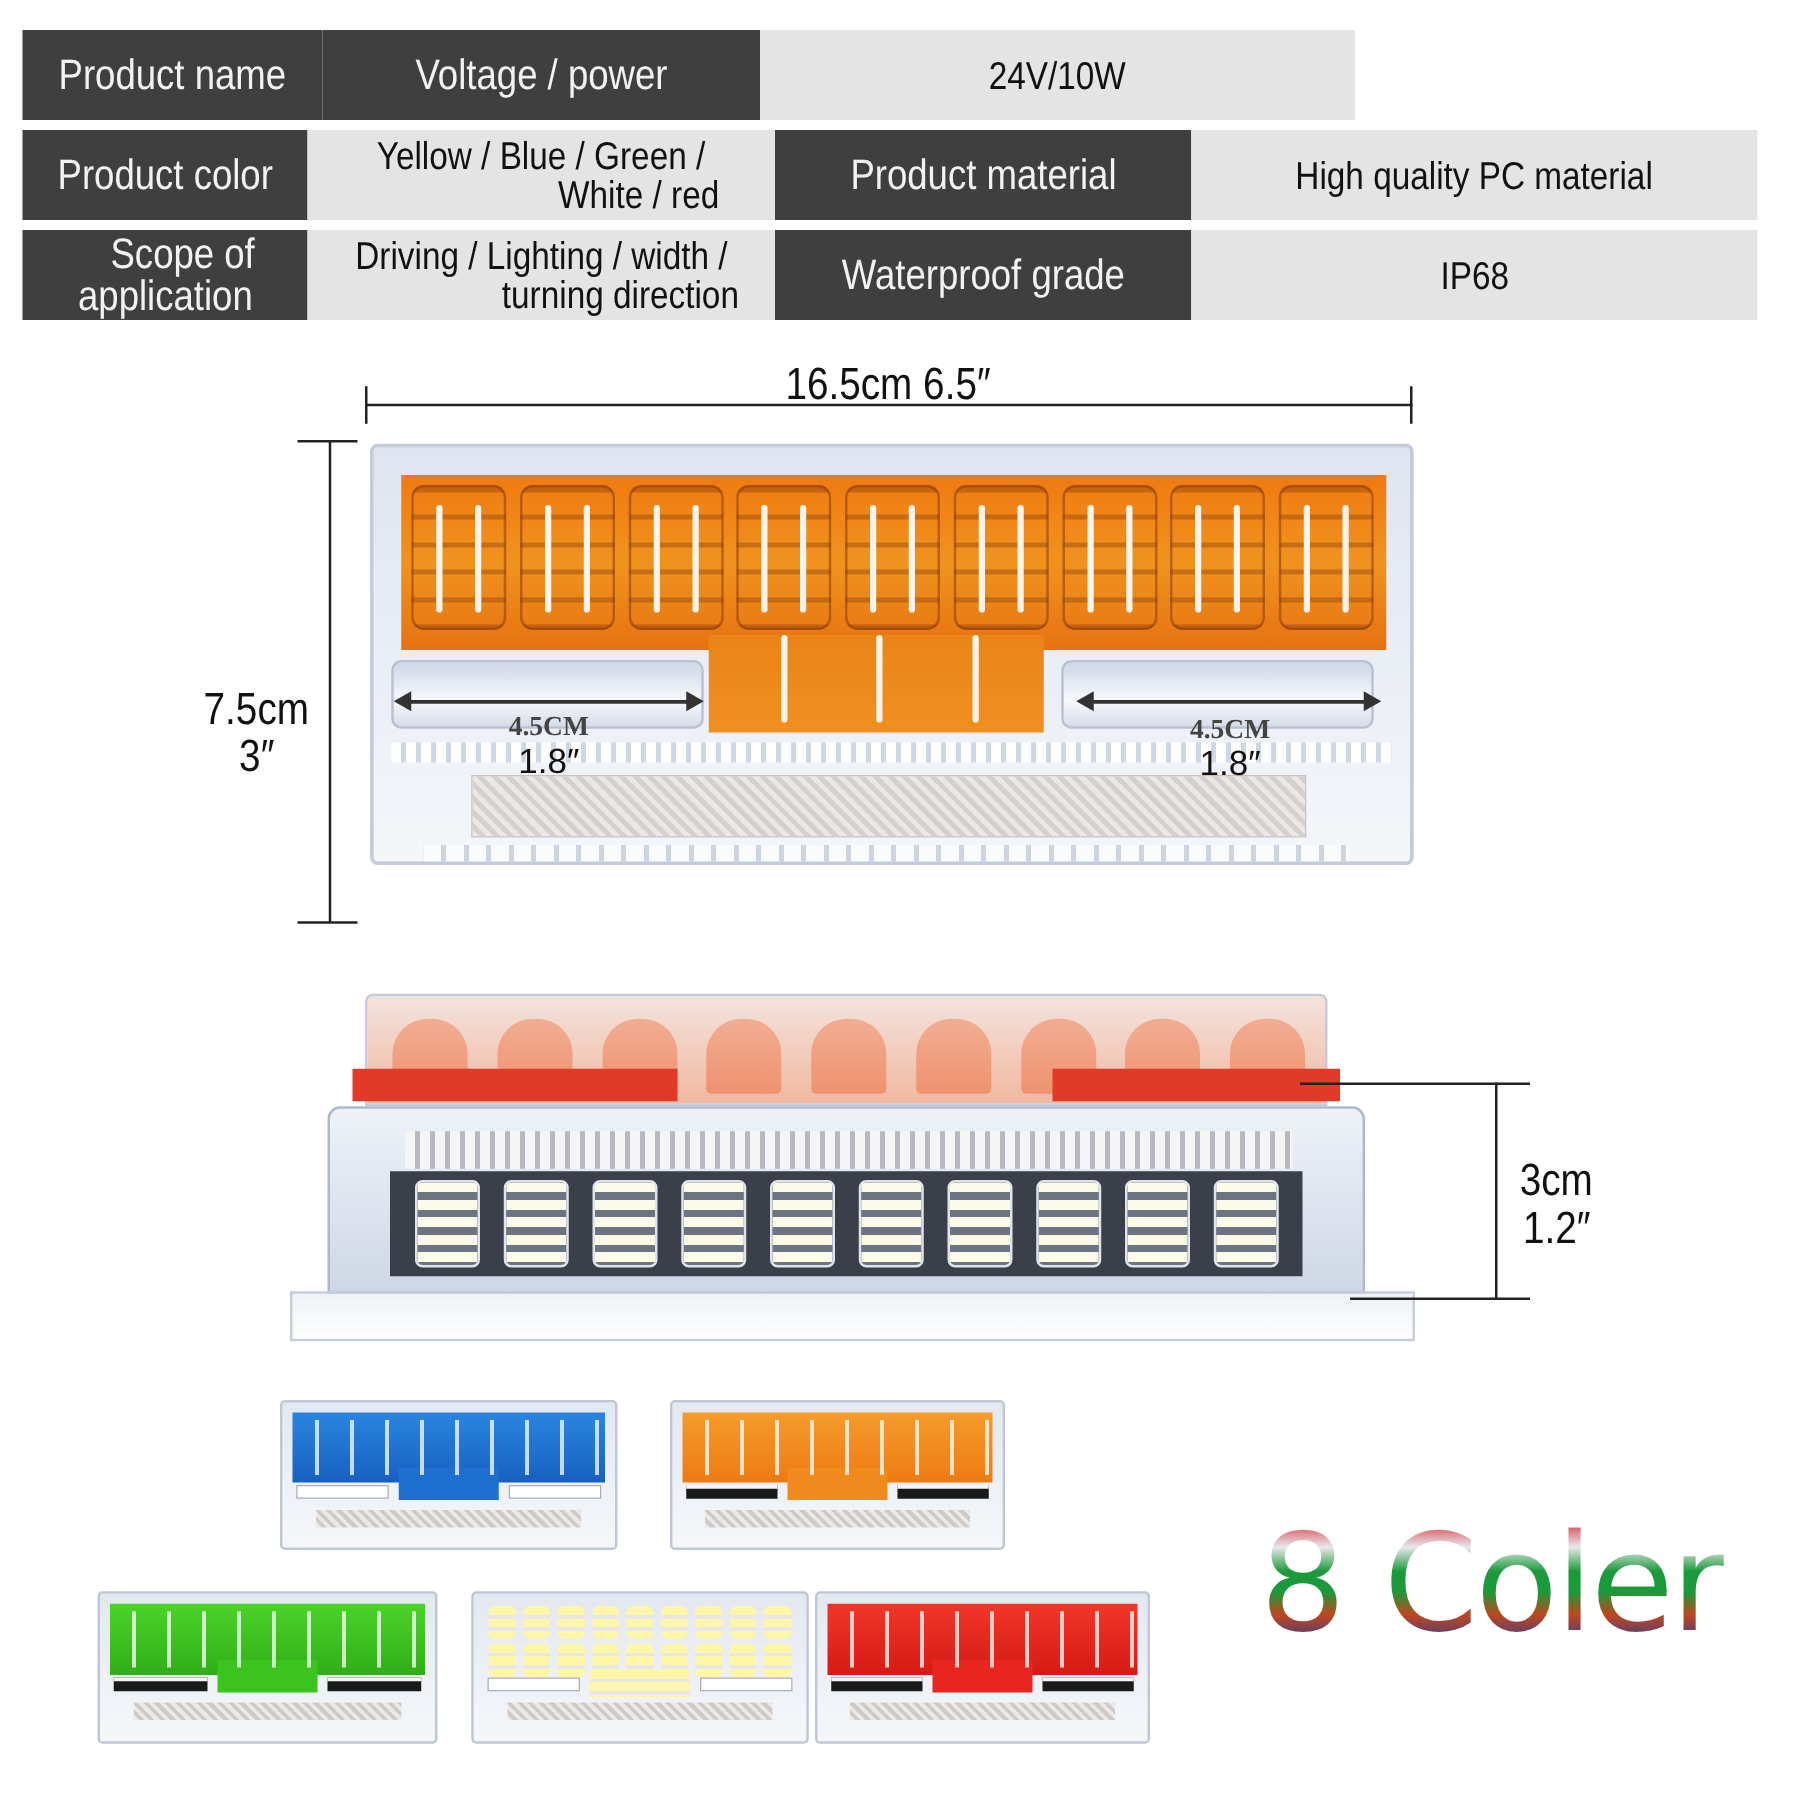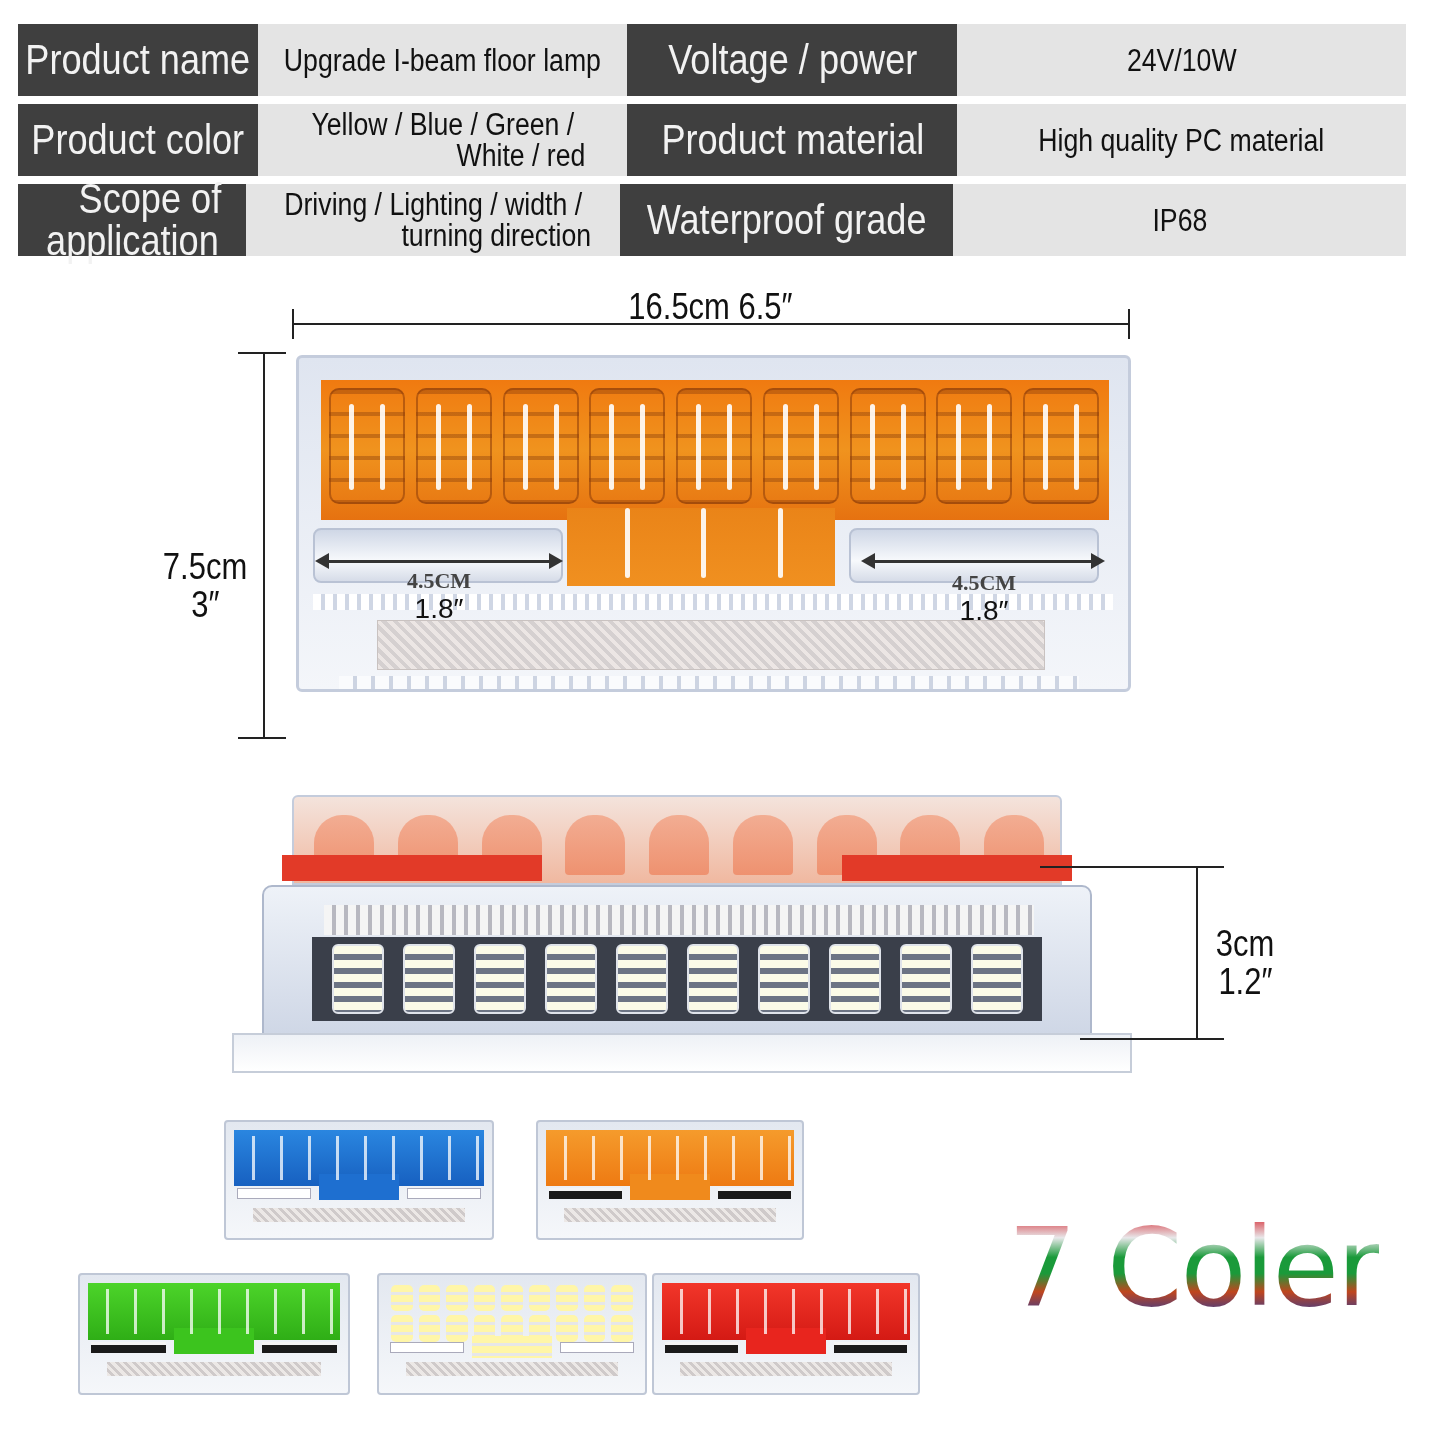--- a/index.html
+++ b/index.html
@@ -3,21 +3,21 @@
 <meta charset="utf-8">
 <style>
   * { box-sizing: border-box; margin: 0; padding: 0; }
   html, body { width: 1445px; height: 1445px; background: #ffffff; overflow: hidden; }
   body { position: relative; font-family: "Liberation Sans", "DejaVu Sans", sans-serif; }
 
   
   .spec-table { position: absolute; left: 18px; top: 24px; width: 1388px; }
   .spec-row { display: flex; height: 72px; margin-bottom: 8px; }
   .cell { display: flex; align-items: center; justify-content: center; text-align: center; line-height: 1.0; }
-  .cell.label { background: #3f3f3f; color: #f2f2f2; font-size: 42px; }
+  .cell.label { background: #3f3f3f; color: #f2f2f2; font-size: 34px; }
   .cell.value { background: #e4e4e4; color: #111; font-size: 31px; }
   .c1 { width: 240px; }
   .c2 { width: 392px; }
   .c3 { width: 350px; }
   .c4 { width: 476px; }
   .cell .lines { display: flex; flex-direction: column; align-items: flex-end; }
   .tight { transform: scaleX(0.86); display: inline-block; white-space: nowrap; }
 
   
   .dim-h { position: absolute; left: 292px; top: 323px; width: 838px; height: 2px; background: #222; }
@@ -81,23 +81,20 @@
     -webkit-background-clip: text; background-clip: text; color: transparent; line-height: 1; }
 </style>
 </head>
 <body>
 
 <div class="spec-table">
   <div class="spec-row">
     <div class="cell label c1">
         <span class="tight">Product name</span>
       </div>
-    <div class="cell value c2">
-        <span class="tight">Upgrade I-beam floor lamp</span>
-      </div>
     <div class="cell label c3">
         <span class="tight">Voltage / power</span>
       </div>
     <div class="cell value c4">
         <span class="tight">24V/10W</span>
       </div>
   </div>
   <div class="spec-row">
     <div class="cell label c1">
         <span class="tight">Product color</span>
@@ -282,13 +279,13 @@
 
 <div class="mini" style="left:652px; top:1273px; width:268px; height:122px;">
   <div class="top" style="background:linear-gradient(#f2362a,#d41a14);"></div>
   <div class="stem" style="background:#e8251e;"></div>
   <div class="bars"></div>
   <div class="slotL"></div>
     <div class="slotR"></div>
   <div class="refl"></div>
 </div>
 
-<div class="five-coler">7 Coler</div>
+<div class="five-coler">8 Coler</div>
 
 </body></html>

